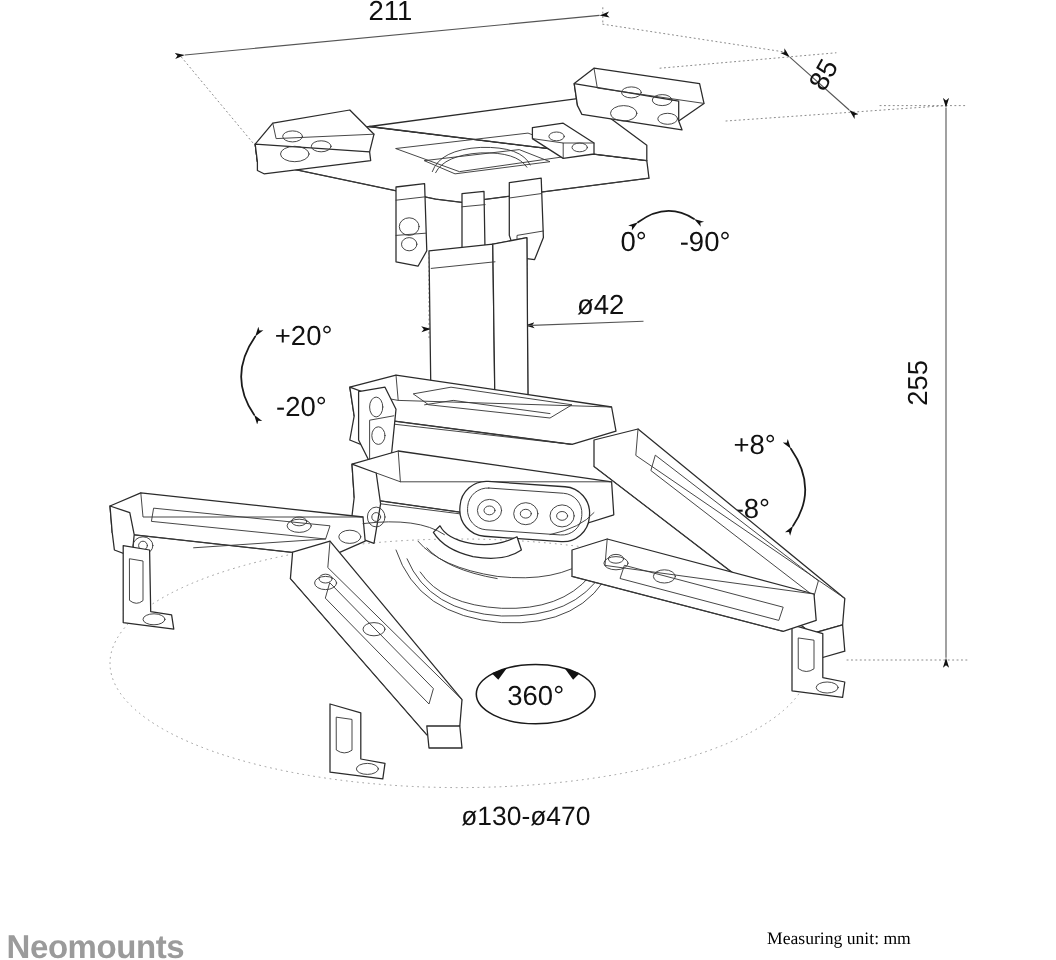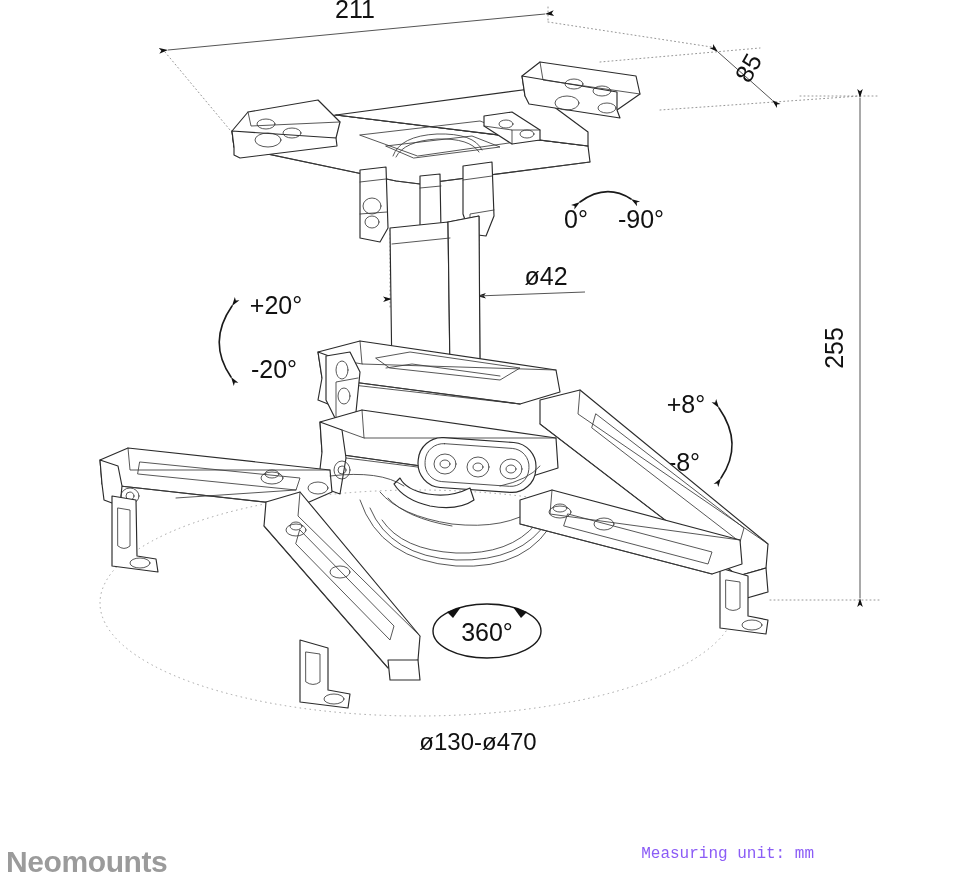--- a/index.html
+++ b/index.html
@@ -56,25 +56,25 @@
     font-size: 25px;
     fill: #111111;
   }
   .caption-text {
     font-family: "Liberation Sans", sans-serif;
     font-size: 24px;
     fill: #111111;
   }
   .footer-unit {
     position: absolute;
-    right: 14px;
+    right: 0;
     bottom: 10px;
-    font-family: Liberation Mono, monospace;
+    font-family: Liberation Serif, serif;
     font-size: 16px;
-    color: #8b5cf6;
+    color: #000000;
     white-space: nowrap;
   }
   .brand-logo {
     position: absolute;
     left: 6px;
     bottom: -6px;
     font-family: "Liberation Sans", sans-serif;
     font-size: 30px;
     font-weight: 600;
     letter-spacing: -0.4px;

